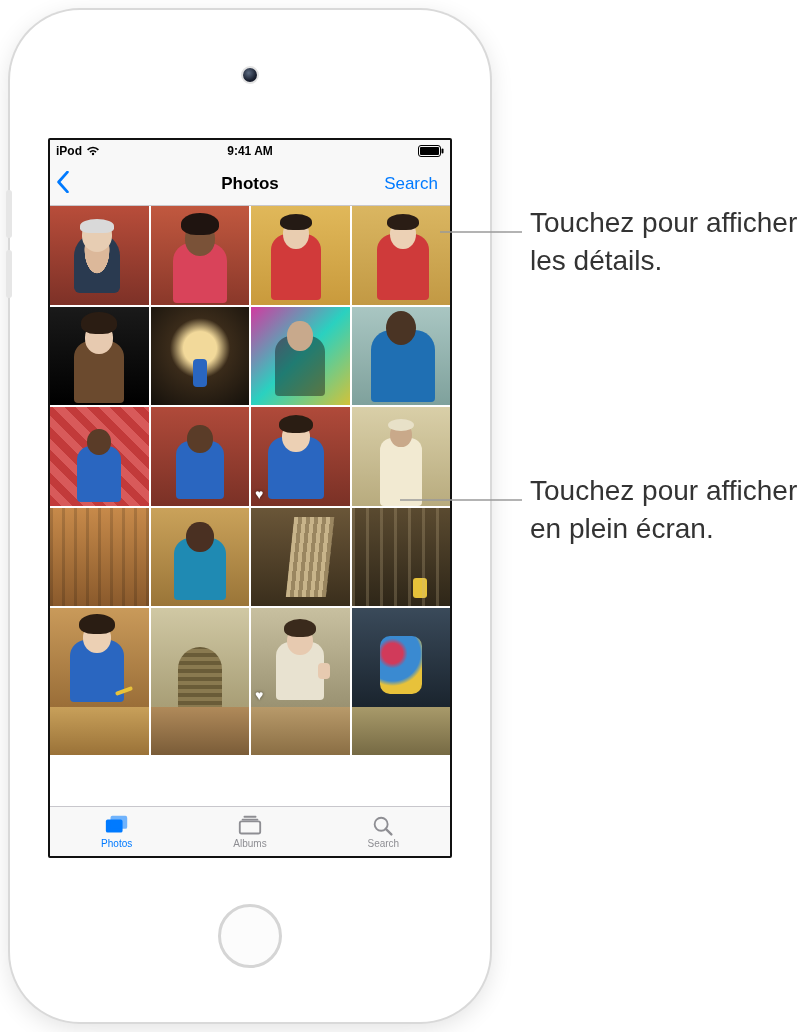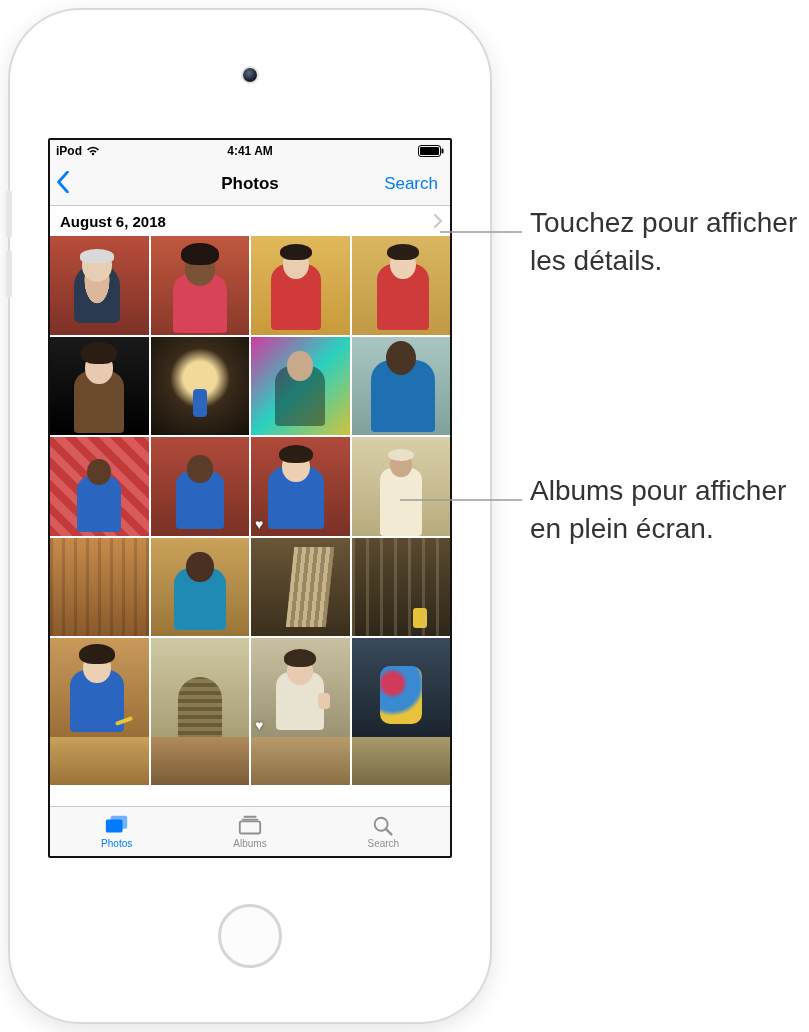--- a/index.html
+++ b/index.html
@@ -195,21 +195,21 @@
 
     <div class="status-bar">
       <div class="status-left">
         <span>iPod</span>
         <span class="wifi-icon">
           <svg width="14" height="10" viewBox="0 0 14 10">
               <path d="M7 9.2a1.2 1.2 0 100-2.4 1.2 1.2 0 000 2.4zM3.4 5.6a5 5 0 017.2 0l-1.2 1.2a3.3 3.3 0 00-4.8 0L3.4 5.6zM1 3.2a8.4 8.4 0 0112 0L11.8 4.4a6.7 6.7 0 00-9.6 0L1 3.2z" fill="#000"></path>
             </svg>
         </span>
       </div>
-      <div class="status-center">4:41 AM</div>
+      <div class="status-center">9:41 AM</div>
       <div class="status-right">
         <span class="battery-icon">
           <svg width="26" height="12" viewBox="0 0 26 12">
               <rect x="0.5" y="0.5" width="22" height="11" rx="2.5" fill="none" stroke="#000" stroke-width="1"></rect>
               <rect x="2" y="2" width="19" height="8" rx="1" fill="#000"></rect>
               <rect x="23.5" y="3.5" width="2" height="5" rx="1" fill="#000"></rect>
             </svg>
         </span>
       </div>
     </div>
@@ -220,28 +220,20 @@
           <svg viewBox="0 0 12 20">
               <path d="M10 1L2 10l8 9" fill="none" stroke="#007aff" stroke-width="2.5" stroke-linecap="round" stroke-linejoin="round"></path>
             </svg>
         </span>
       </div>
       <div class="nav-title">Photos</div>
       <div class="nav-action">Search</div>
     </div>
 
     <div class="scroll">
-      <div class="section-header">
-        <span>August 6, 2018</span>
-        <span class="section-chevron">
-          <svg viewBox="0 0 8 14">
-              <path d="M1 1l6 6-6 6" fill="none" stroke="#c7c7cc" stroke-width="2" stroke-linecap="round" stroke-linejoin="round"></path>
-            </svg>
-        </span>
-      </div>
 
       <div class="grid">
 
         <div class="thumb">
             <div class="thumb-inner">
               <div class="t-bg" style="background:linear-gradient(180deg,#b84d3a 0%,#7d3127 100%)"></div>
               <div style="position:absolute;left:48%;top:58%;transform:translate(-50%,-50%);width:46px;height:60px;background:radial-gradient(ellipse at 50% 28%,#dcb89a 0 38%,transparent 39%),linear-gradient(180deg,#2a3a50 55%,#2a3a50 100%);border-radius:24px 24px 6px 6px"></div>
               <div style="position:absolute;left:48%;top:30%;transform:translate(-50%,-50%);width:30px;height:32px;background:#e7cdb3;border-radius:46% 46% 50% 50%"></div>
               <div style="position:absolute;left:48%;top:20%;transform:translate(-50%,-50%);width:34px;height:14px;background:#d9d9d9;border-radius:50% 50% 30% 30%"></div>
             </div>
@@ -455,13 +447,13 @@
 </div>
 
 <svg class="callout-line" style="position:absolute;left:440px;top:222px" width="90" height="20">
   <line x1="0" y1="10" x2="82" y2="10"></line>
 </svg>
 <div class="callout" style="left:530px;top:204px">Touchez pour afficher les détails.</div>
 
 <svg class="callout-line" style="position:absolute;left:400px;top:490px" width="130" height="20">
   <line x1="0" y1="10" x2="122" y2="10"></line>
 </svg>
-<div class="callout" style="left:530px;top:472px">Albums pour afficher en plein écran.</div>
+<div class="callout" style="left:530px;top:472px">Touchez pour afficher en plein écran.</div>
 
 </body></html>

